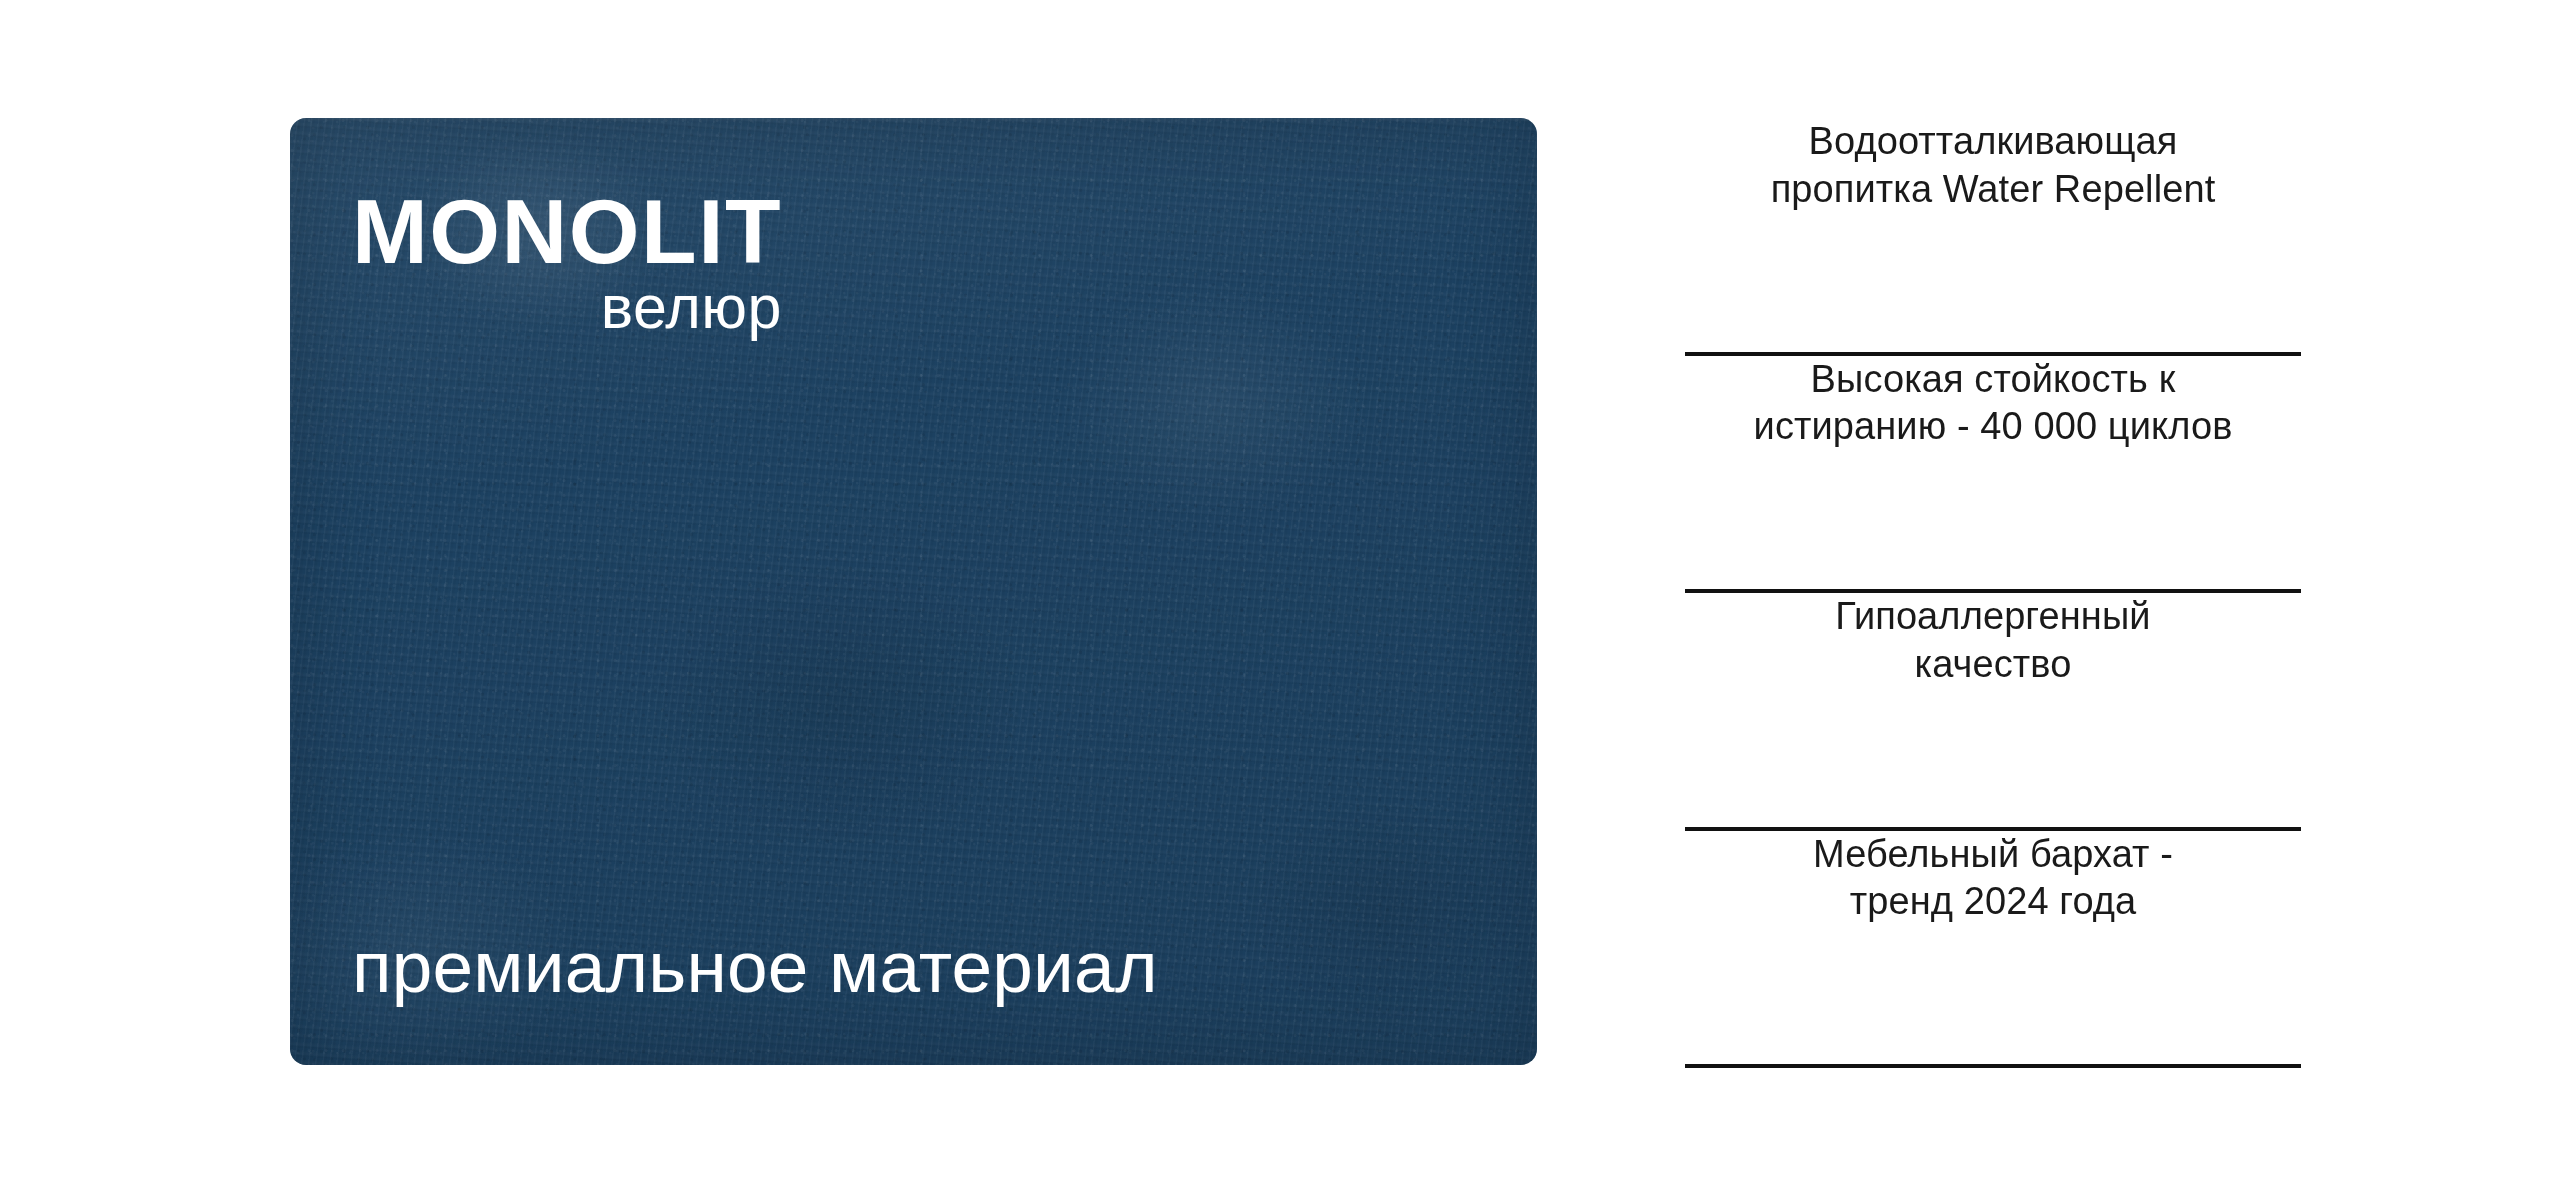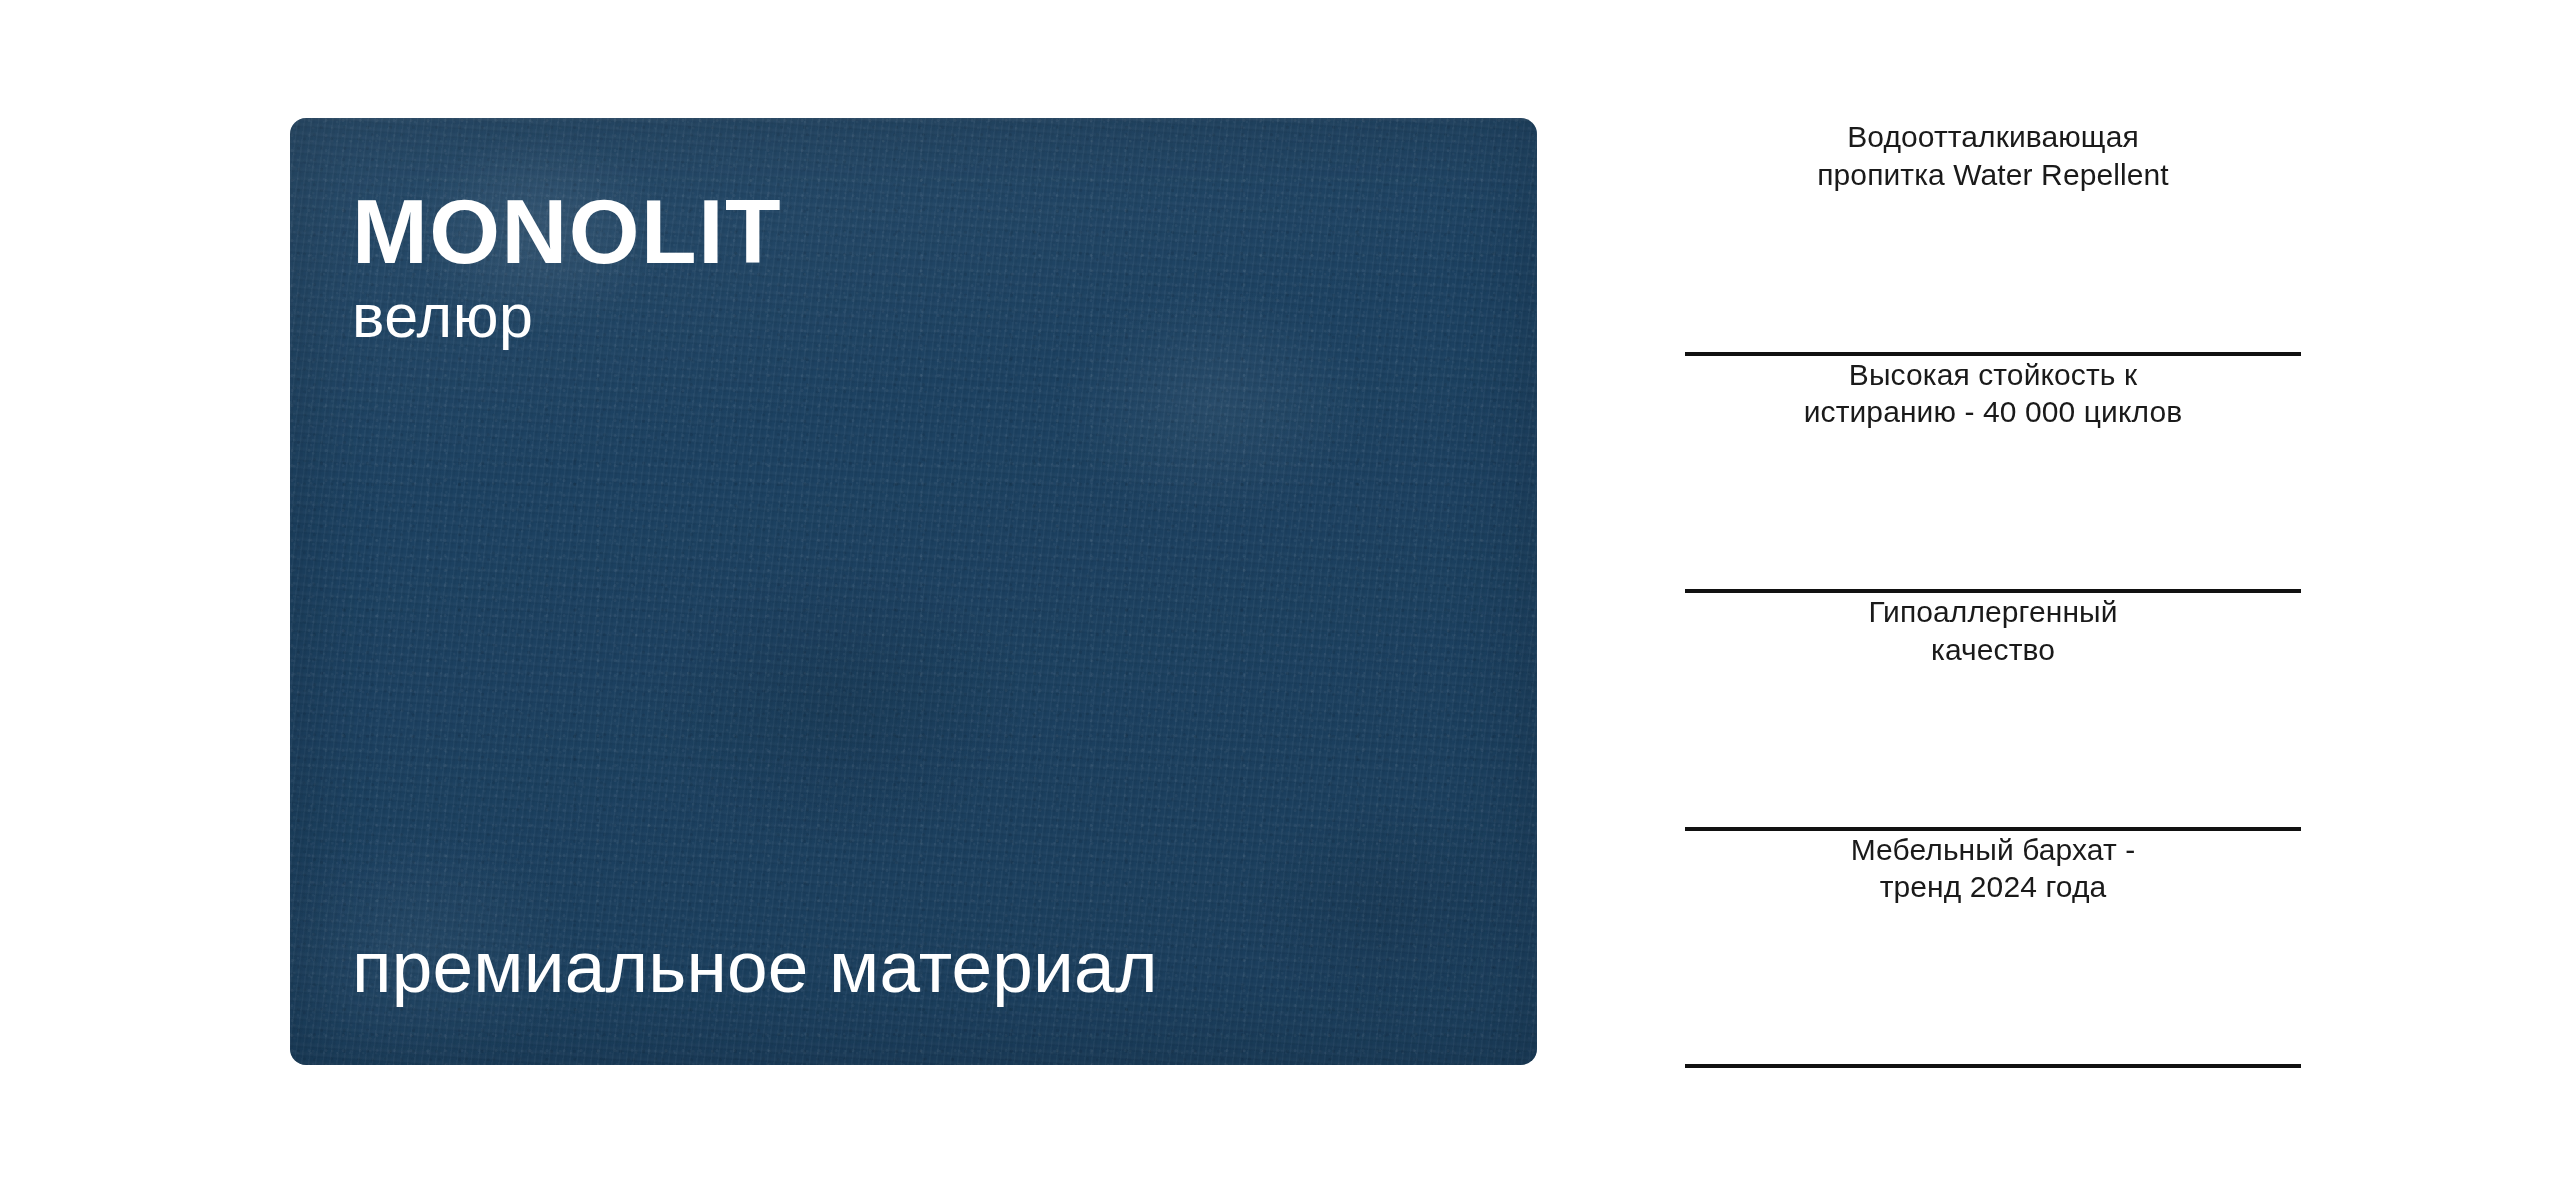--- a/index.html
+++ b/index.html
@@ -98,26 +98,26 @@
     color: #ffffff;
   }
   .brand-name {
     font-size: 91px;
     font-weight: 700;
     letter-spacing: 1.5px;
     line-height: 1.0;
     white-space: nowrap;
   }
   .brand-type {
-    margin-top: 9px;
     font-size: 61px;
     font-weight: 300;
     letter-spacing: 0.5px;
     line-height: 1.0;
     white-space: nowrap;
+    text-align: right;
   }
 
   .swatch-tagline {
     position: absolute;
     left: 62px;
     bottom: 62px;
     z-index: 3;
     color: #ffffff;
     font-size: 73px;
     font-weight: 300;
@@ -139,21 +139,21 @@
   .feature {
     flex: 1 1 0;
     display: flex;
     flex-direction: column;
     justify-content: flex-start;
     position: relative;
   }
   .feature-text {
     text-align: center;
     color: #1a1a1a;
-    font-size: 30px;
+    font-size: 38px;
     font-weight: 300;
     line-height: 1.26;
     letter-spacing: 0.1px;
     white-space: pre-line;
   }
   .feature-rule {
     position: absolute;
     left: 0;
     right: 0;
     bottom: 0;

